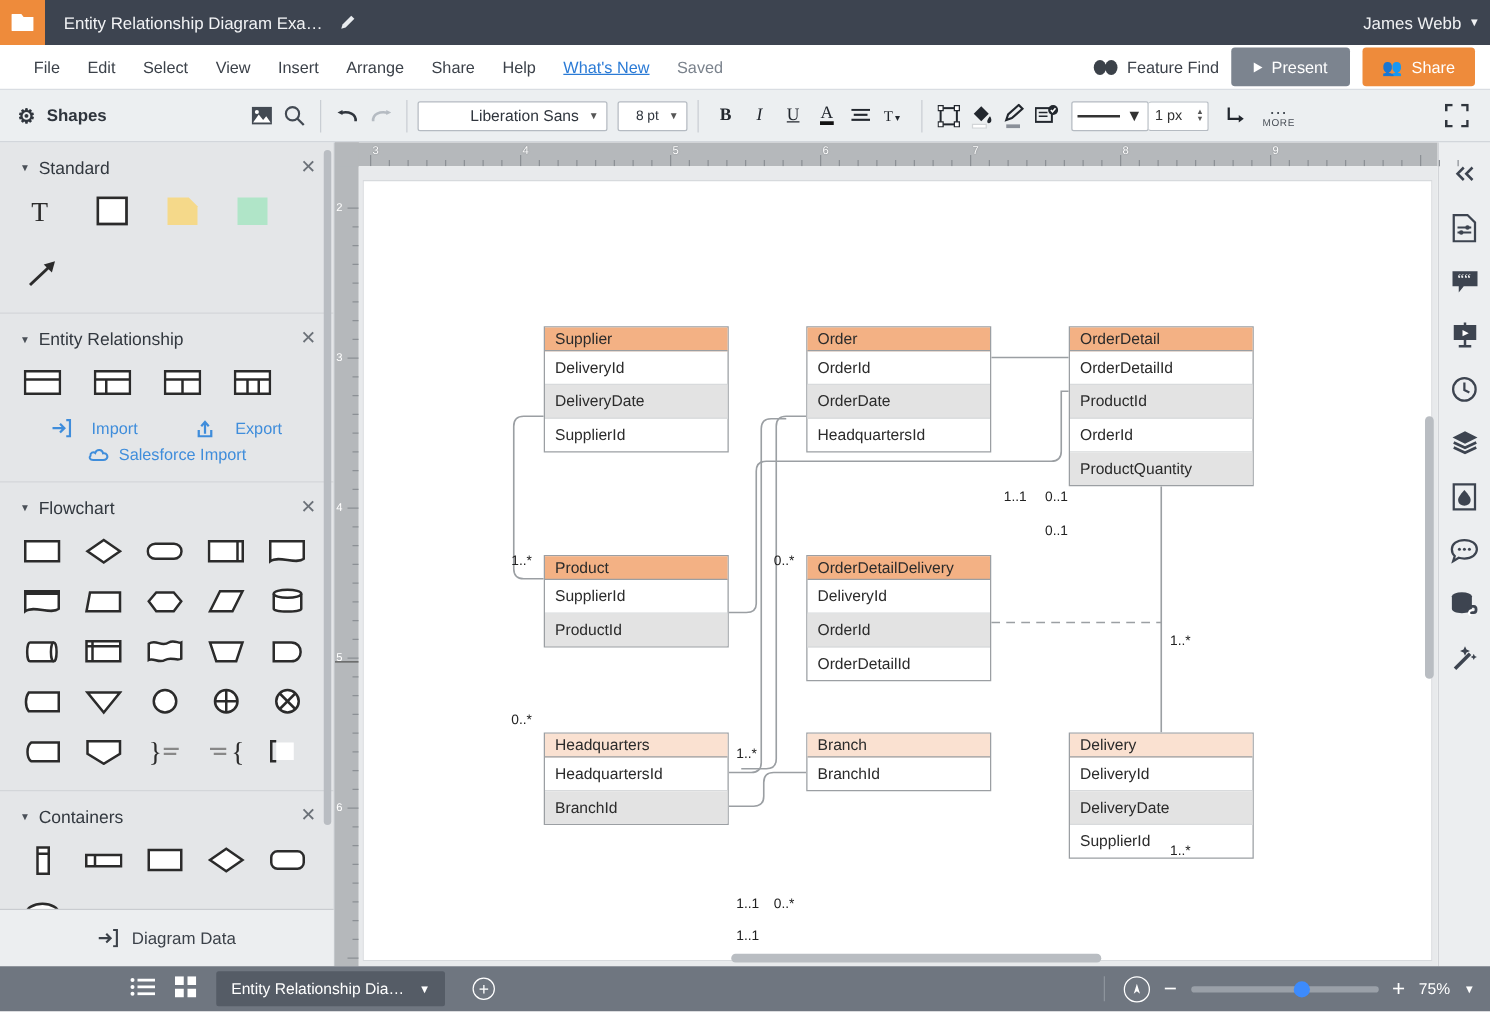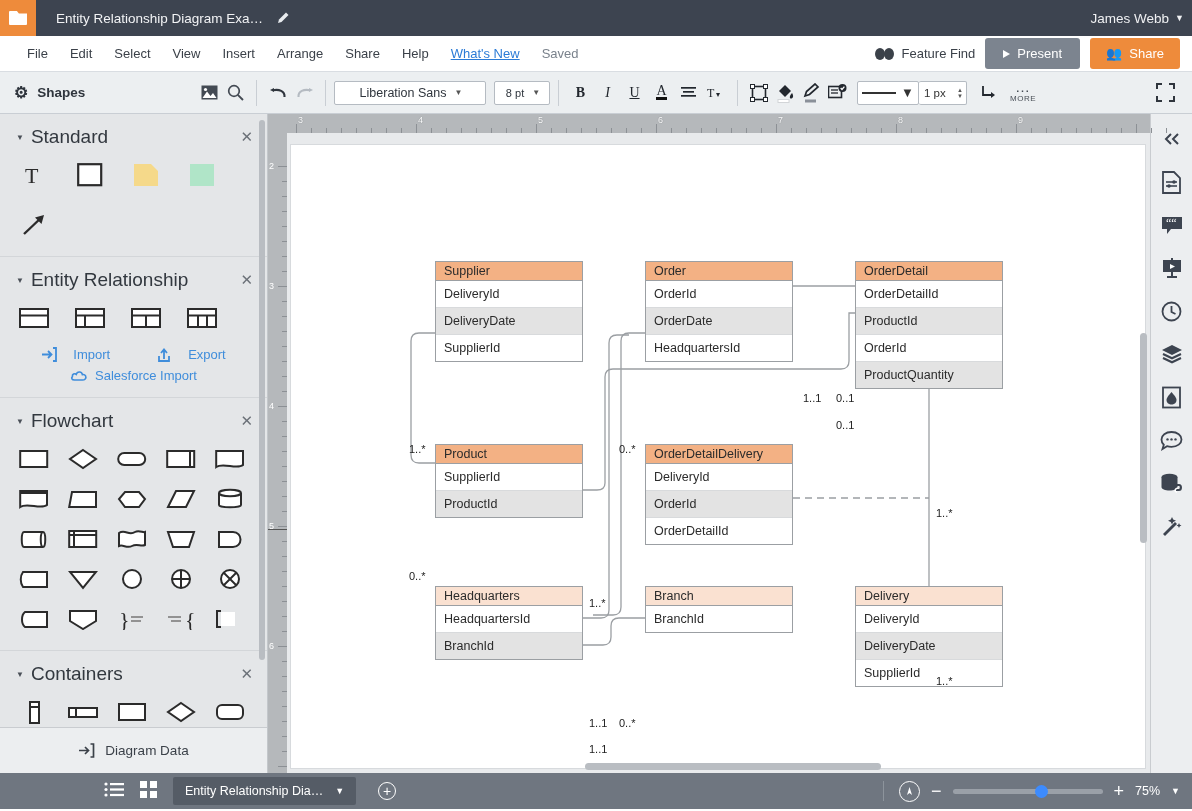--- a/index.html
+++ b/index.html
@@ -16,21 +16,21 @@
     height: 36px; background:#3d4450; display:flex; align-items:center;
     position:relative;
   }
   .folder-tab {
     width:36px; height:36px; background:#ee8b3b; display:flex;
     align-items:center; justify-content:center;
   }
   .folder-glyph { width:18px; height:14px; background:#fff;
     clip-path: polygon(0 0, 44% 0, 55% 18%, 100% 18%, 100% 100%, 0 100%);
     border-radius:1px; }
-  #doc-title { color:#f2f3f5; font-size:13.5px; margin-left:20px; }
+  #doc-title { color:#f2f3f5; font-size:13.5px; margin-left:15px; }
   .pencil-icon { margin-left:12px; color:#e9ecef; font-size:14px; display:inline-block;
     transform: rotate(0deg); }
   #user-menu { position:absolute; right:8px; color:#f0f1f3; font-size:13.5px;
     display:flex; align-items:center; gap:6px; }
   .caret { font-size:9px; }
 
   
   #menubar {
     height:36px; background:#fff; border-bottom:1px solid #d9dde2;
     display:flex; align-items:center; position:relative; padding-left:16px;
@@ -65,21 +65,21 @@
   }
   .tb-shapes { width:196px; display:flex; align-items:center; gap:9px; padding-left:14px;
      font-weight:bold; font-size:13.5px; color:#2f353d; }
   .gear { font-size:16px; }
   .tb-icon { width:26px; height:26px; display:flex; align-items:center;
     justify-content:center; color:#434a53; font-size:16px; }
   .tb-sep { width:1px; height:26px; background:#c9ced4; margin:0 8px; }
   .sel-box {
     background:#fff; border:1px solid #b5bbc2; border-radius:2px; height:24px;
     display:flex; align-items:center; padding:0 6px 0 8px; font-size:12.5px;
-    color:#2f353d; justify-content:center;
+    color:#2f353d; justify-content:flex-end;
   }
   .sel-box .caret2 { font-size:8px; color:#555; margin-left:8px; }
   #font-sel { width:152px; }
   #size-sel { width:56px; font-size:11px; }
   .fmt-btn { width:27px; height:26px; display:flex; align-items:center;
     justify-content:center; font-size:14px; color:#22272e; }
   .underline-bar { border-bottom:3px solid #111; padding-bottom:0px; line-height:12px;}
   .line-style {
     background:#fff; border:1px solid #b5bbc2; border-radius:2px; height:24px; width:62px;
     display:flex; align-items:center; justify-content:center; gap:5px;
@@ -97,21 +97,21 @@
   
   #main { display:flex; height:659px; }
 
   
   #leftpanel { width:268px; background:#e4e6e8; border-right:1px solid #c3c7cb;
     position:relative; display:flex; flex-direction:column; }
   #panel-scroll { flex:1; overflow:hidden; position:relative; }
   .sect { border-bottom:1px solid #d3d6d9; padding:12px 0 14px 0; }
   .sect-head { display:flex; align-items:center; padding:0 14px 0 16px; margin-bottom:10px;}
   .sect-tri { font-size:8px; color:#4a5058; margin-right:7px; }
-  .sect-title { font-size:19px; color:#32383f; flex:1; }
+  .sect-title { font-size:14px; color:#32383f; flex:1; }
   .sect-x { color:#6b7178; font-size:15px; line-height:10px; }
   .shape-row { display:flex; padding:0 14px; gap:16px; flex-wrap:wrap; align-items:center; }
   .sh { width:40px; height:34px; display:flex; align-items:center; justify-content:center; }
   .sh svg { display:block; }
   .er-links { display:flex; justify-content:center; gap:46px; margin-top:12px;
     color:#3f8ddb; font-size:13px; align-items:center; }
   .er-link { display:flex; align-items:center; gap:16px; }
   .er-link2 { display:flex; align-items:center; justify-content:center; gap:6px;
     color:#3f8ddb; font-size:13px; margin-top:6px; }
   #import-data { height:46px; border-top:1px solid #c9ccd0; background:#eceef0;

